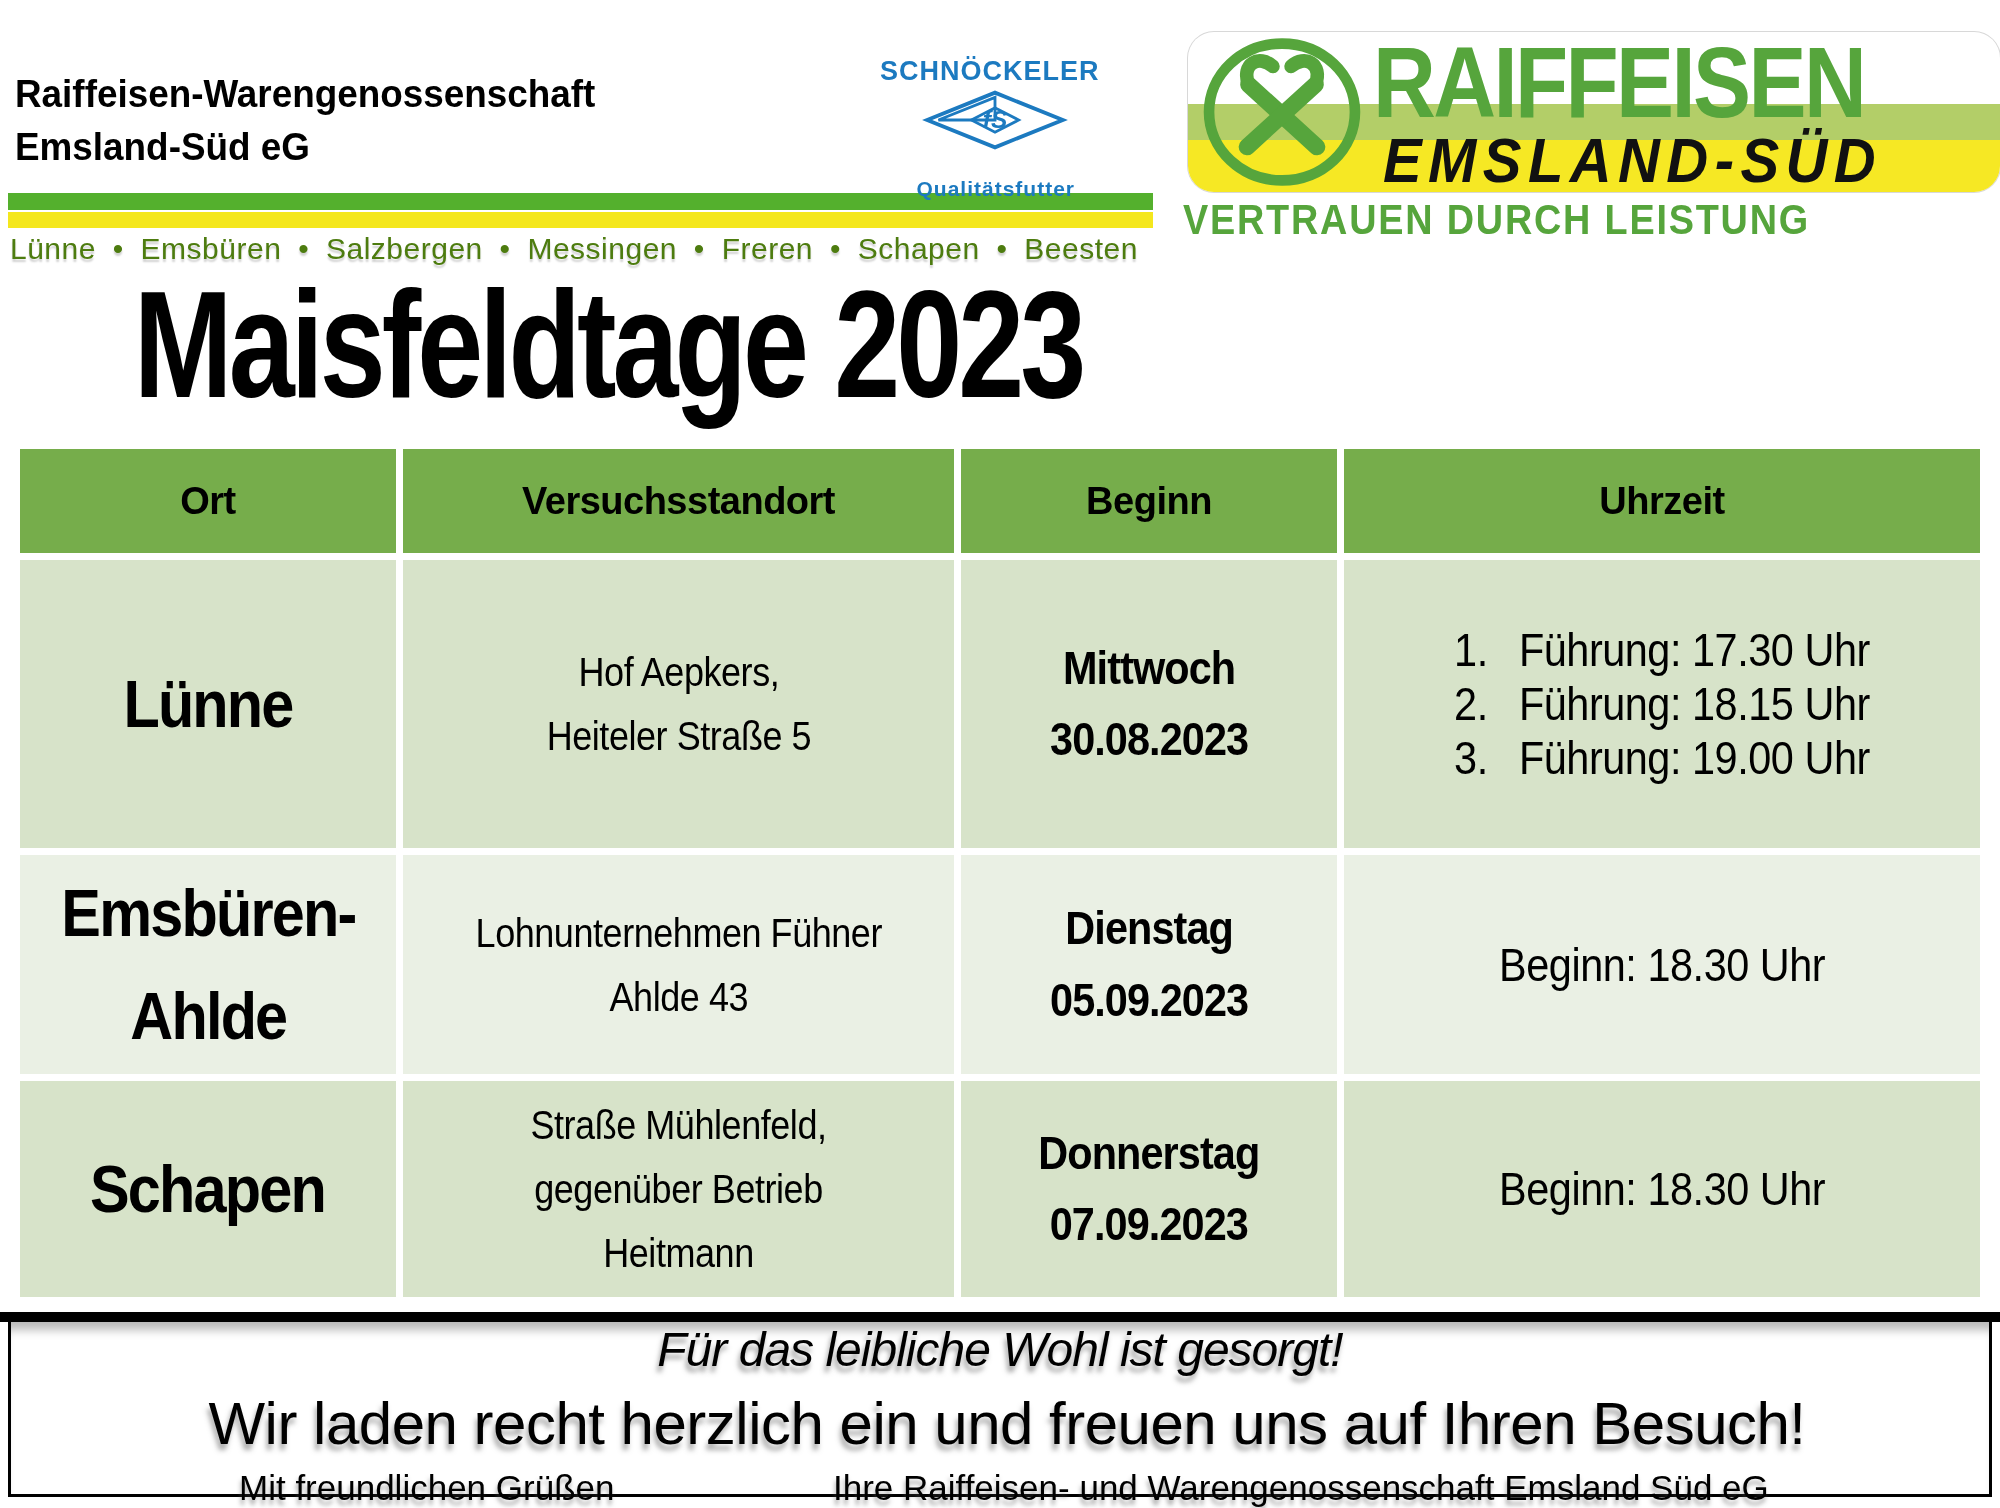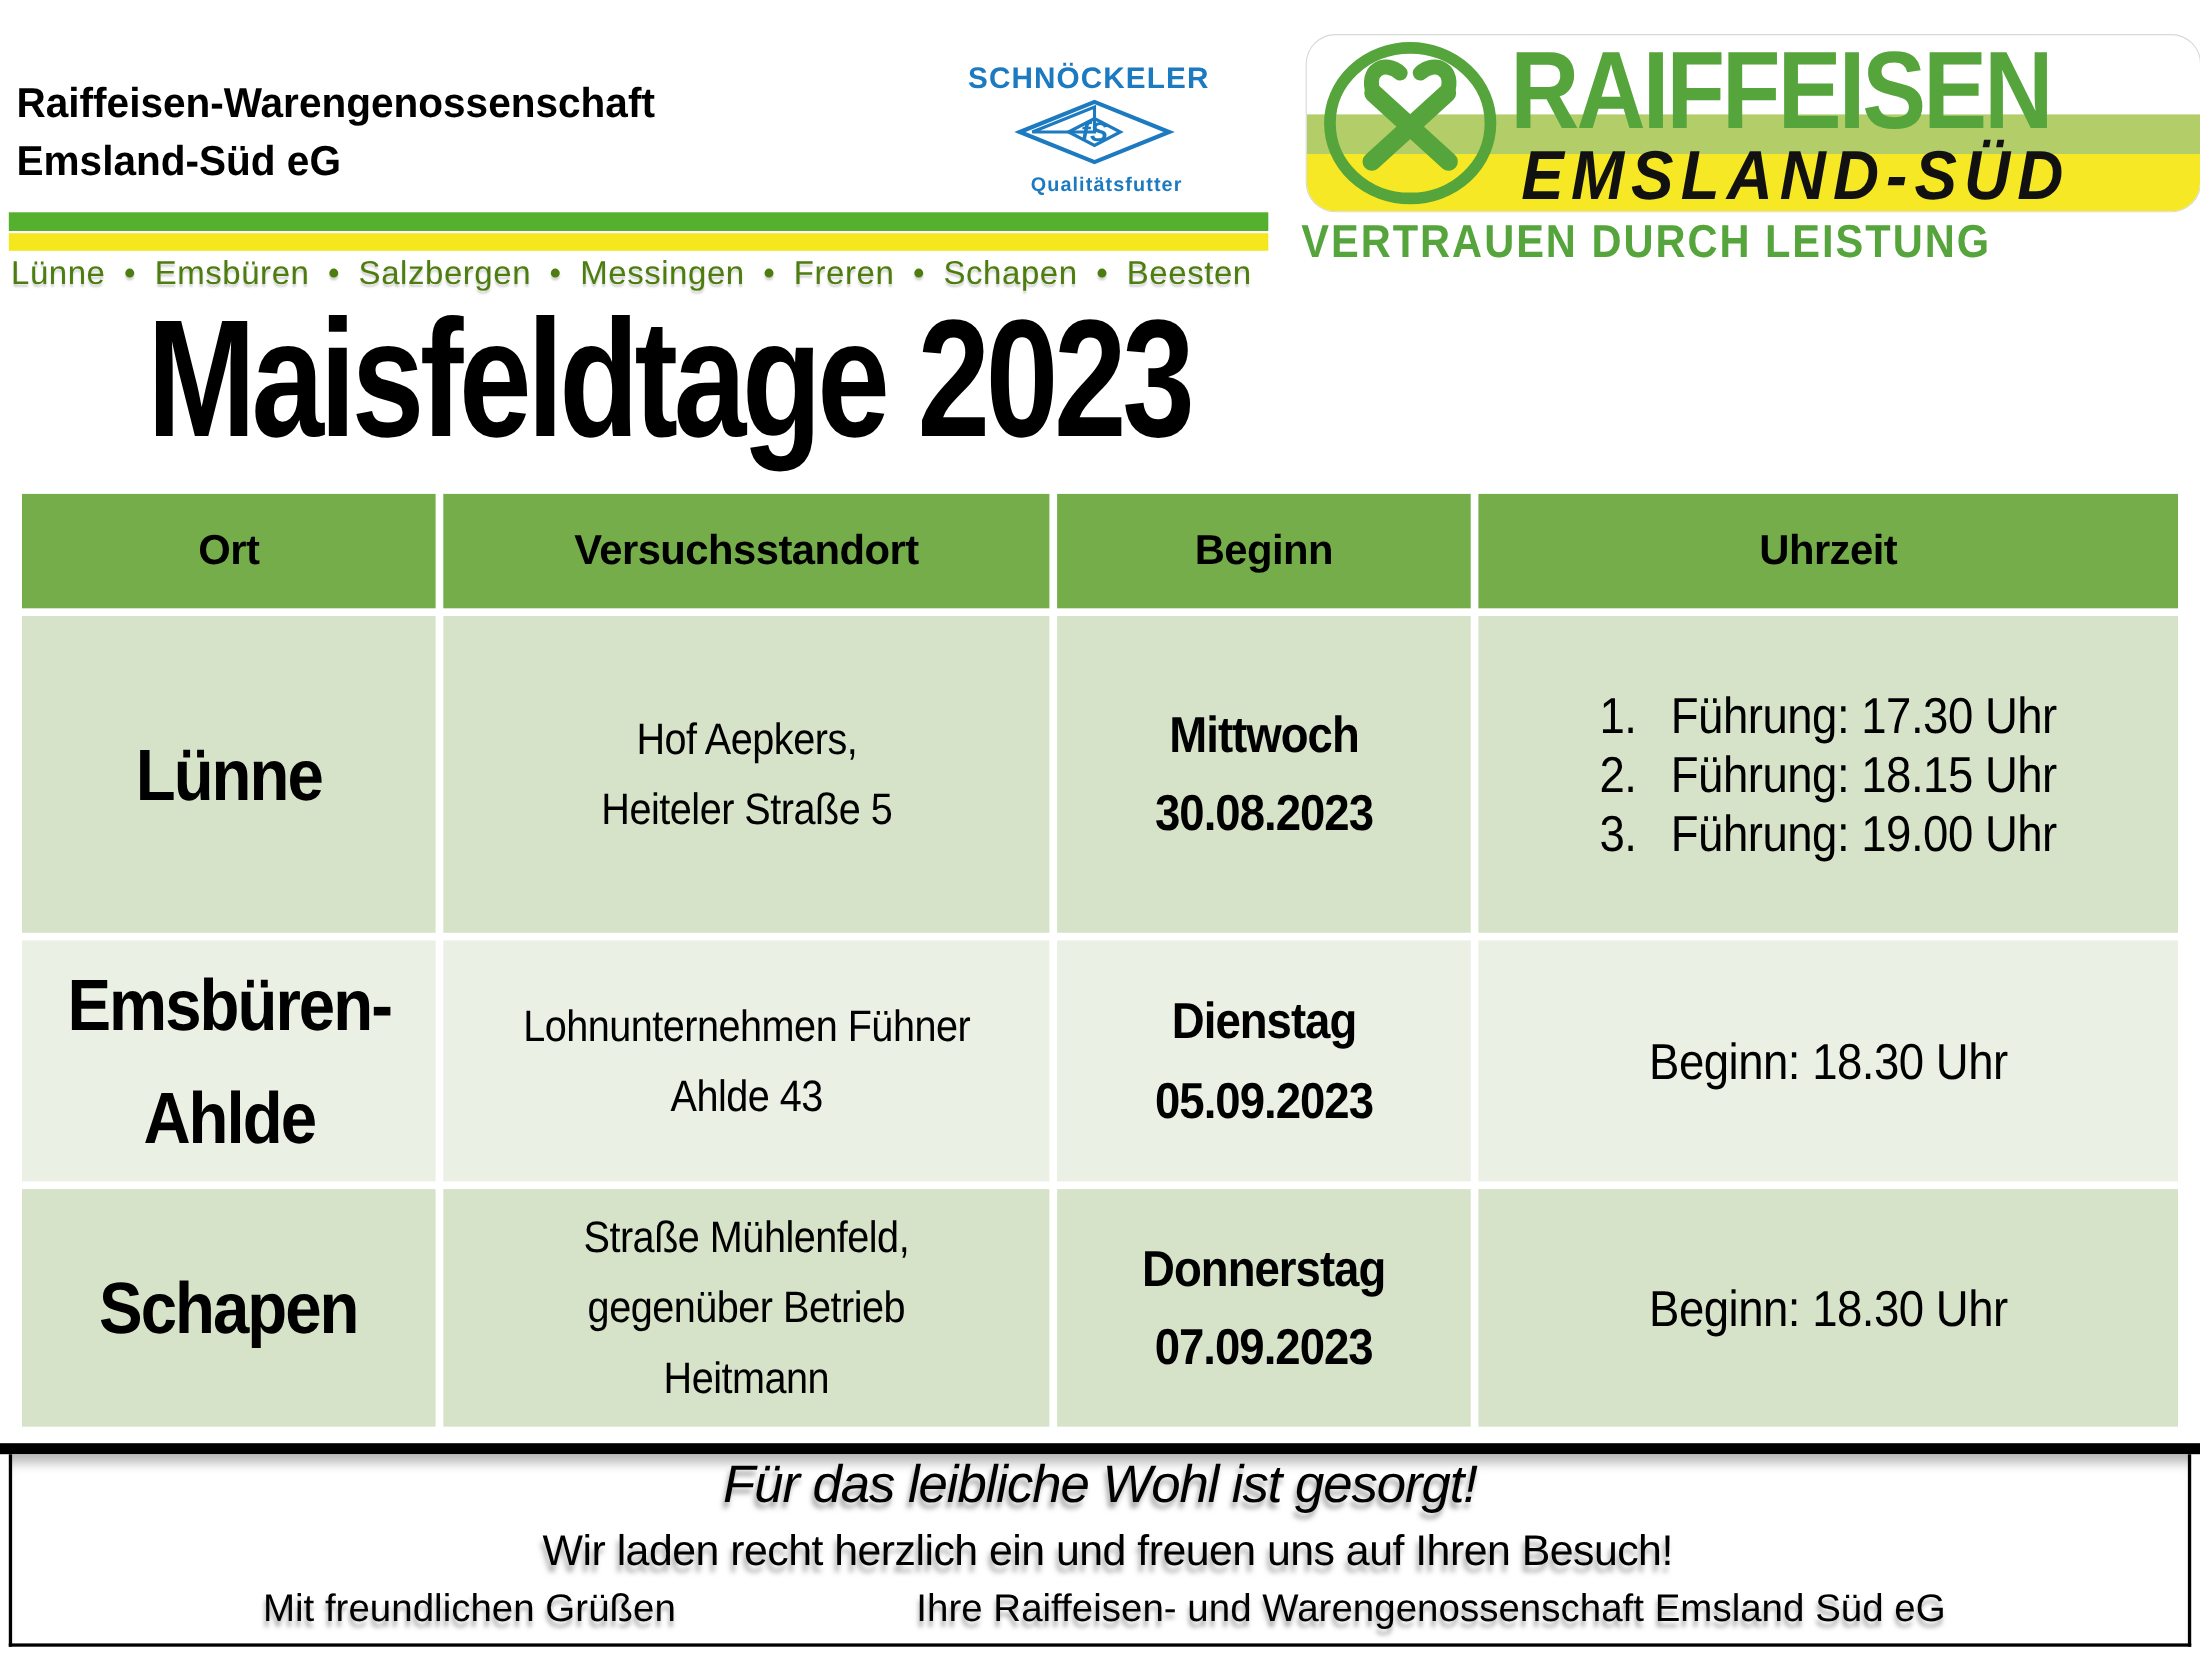--- a/index.html
+++ b/index.html
@@ -13,21 +13,21 @@
              background:var(--bar-green,#54b02d);}
   .bar-yellow{position:absolute;left:8px;top:212px;width:1145px;height:16px;
               background:var(--bar-yellow,#f4e71d);}
   .locations{position:absolute;left:10px;top:232px;width:1160px;font-size:30px;color:#4d7c0f;
              letter-spacing:.5px;word-spacing:8px;text-shadow:0 3px 2px rgba(0,0,0,.18);}
 
   
   .schn{position:absolute;left:880px;top:56px;width:195px;text-align:right;
         color:var(--schnoeckeler-blue,#1c7ac0);}
   .schn-name{font-size:27px;font-weight:700;letter-spacing:1px;}
-  .schn-sub{font-size:18px;font-weight:700;margin-top:0;letter-spacing:1px;}
+  .schn-sub{font-size:21px;font-weight:700;margin-top:20px;letter-spacing:1px;}
 
   
   .rlogo{position:absolute;left:1188px;top:32px;width:812px;height:160px;border-radius:26px;
          background:#fff;overflow:hidden;box-shadow:0 0 0 1px #d8d8d8;}
   .rlogo .band-green{position:absolute;left:0;top:72px;width:100%;height:36px;
                      background:var(--logo-light-green,#b3ce68);}
   .rlogo .band-yellow{position:absolute;left:0;top:108px;width:100%;height:52px;
                       background:var(--logo-yellow,#f6e824);}
   .rlogo-name{position:absolute;left:185px;top:0px;font-size:100px;font-weight:700;
               color:var(--logo-green,#56a53c);letter-spacing:-3px;line-height:1;
@@ -68,21 +68,21 @@
   .uhr-item{display:flex;line-height:1.18;}
   .uhr-num{width:72px;flex:none;}
 
   
   .footer-topline{position:absolute;left:0;top:1312px;width:2000px;height:10px;background:#000;z-index:3;}
   .footer{position:absolute;left:8px;right:8px;top:1322px;height:172px;border:3px solid #000;
           border-top:none;background:#fff;z-index:3;text-align:center;
           box-shadow:inset 0 14px 10px -6px rgba(0,0,0,.28);}
   .f1{font-size:48px;font-style:italic;letter-spacing:-1px;
       text-shadow:-2px 6px 5px rgba(90,90,90,.55);}
-  .f2{margin-top:12px;font-size:39px;letter-spacing:-.5px;
+  .f2{margin-top:12px;font-size:60px;letter-spacing:-.5px;
       text-shadow:-2px 6px 5px rgba(90,90,90,.5);margin-left:14px;}
   .f3{position:relative;margin-top:10px;height:44px;font-size:35px;
       text-shadow:-1px 5px 4px rgba(90,90,90,.5);}
   .f3-left{position:absolute;left:228px;top:0;}
   .f3-right{position:absolute;left:822px;top:0;}
 </style>
 </head>
 <body>
 
 <div class="page">

